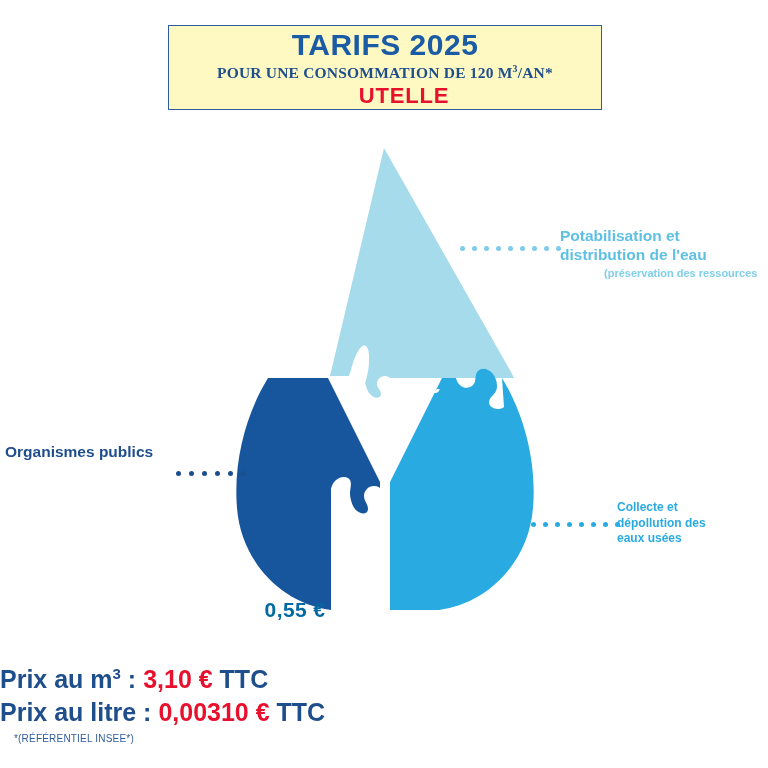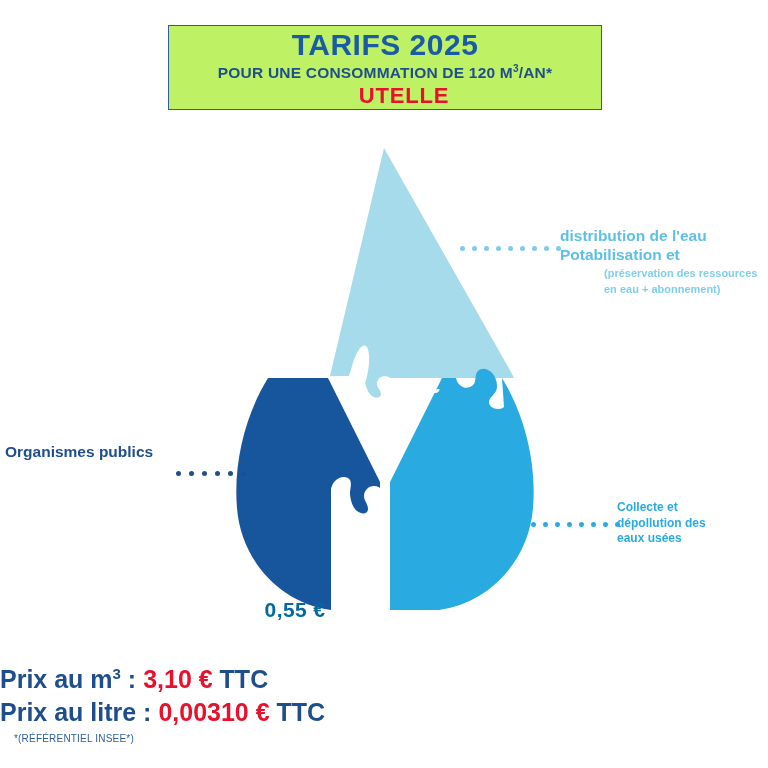--- a/index.html
+++ b/index.html
@@ -17,21 +17,21 @@
   }
 
   
   #header-box {
     position: absolute;
     left: 168px;
     top: 25px;
     width: 434px;
     height: 85px;
     border: 1.5px solid #2f5d9b;
-    background: #bef264;
+    background: #fef9c3;
     box-sizing: border-box;
     display: flex;
     flex-direction: column;
     align-items: center;
     justify-content: center;
     padding-top: 2px;
   }
   #title-main {
     font-size: 30px;
     font-weight: bold;
@@ -40,20 +40,21 @@
     line-height: 1.05;
   }
   #title-sub {
     font-size: 15.5px;
     font-weight: bold;
     color: #1f4e8c;
     letter-spacing: 0.2px;
     line-height: 1.2;
     margin-top: 3px;
     white-space: nowrap;
+    font-family: Liberation Serif, serif;
   }
   #title-sub sup { font-size: 10px; vertical-align: super; }
   #title-city {
     font-size: 22px;
     font-weight: bold;
     color: #e8112d;
     letter-spacing: 0.8px;
     line-height: 1.1;
     margin-top: 1px;
     margin-left: 38px;
@@ -235,24 +236,23 @@
 <div class="dots" id="dots-left">
   <span></span>
     <span></span>
     <span></span>
     <span></span>
     <span></span>
     <span></span>
 </div>
 
 <div class="legend" id="legend-top">
+  <div class="l-title">Potabilisation et</div>
   <div class="l-title">distribution de l'eau</div>
-  <div class="l-title">Potabilisation et</div>
   <div class="l-note">(préservation des ressources</div>
-  <div class="l-note">en eau + abonnement)</div>
 </div>
 
 <div class="legend" id="legend-right">
   <div>Collecte et</div>
   <div>dépollution des</div>
   <div>eaux usées</div>
 </div>
 
 <div class="legend" id="legend-left">
   <div>Organismes publics</div>

